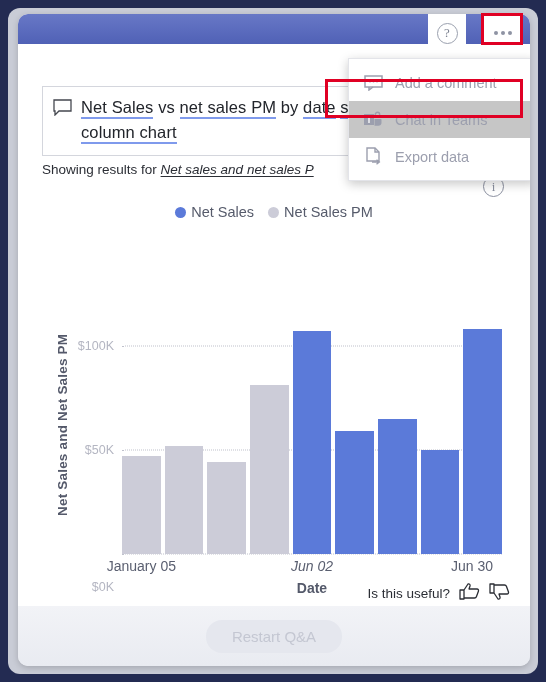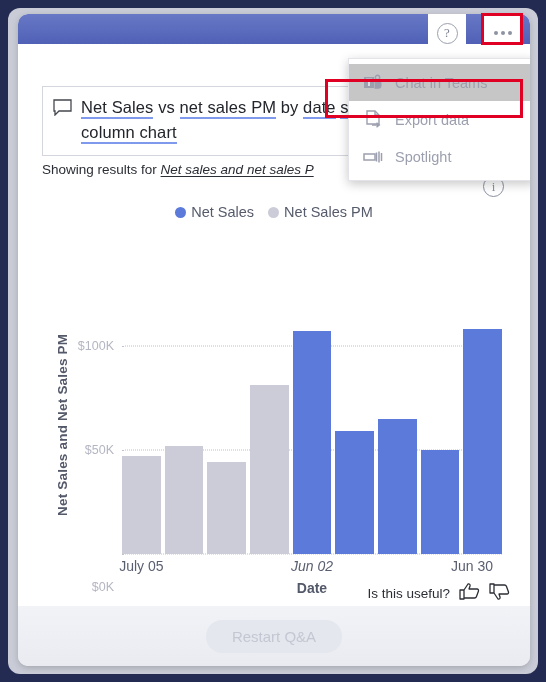--- a/index.html
+++ b/index.html
@@ -348,21 +348,21 @@
               <div class="bar" title="May 19" style="height: 91.6667px; background: rgb(204, 204, 216);"></div>
               <div class="bar" title="May 26" style="height: 168.75px; background: rgb(204, 204, 216);"></div>
               <div class="bar" title="Jun 02" style="height: 222.917px; background: rgb(91, 122, 217);"></div>
               <div class="bar" title="Jun 09" style="height: 122.917px; background: rgb(91, 122, 217);"></div>
               <div class="bar" title="Jun 16" style="height: 135.417px; background: rgb(91, 122, 217);"></div>
               <div class="bar" title="Jun 23" style="height: 104.167px; background: rgb(91, 122, 217);"></div>
               <div class="bar" title="Jun 30" style="height: 225px; background: rgb(91, 122, 217);"></div>
             </div>
         </div>
         <div class="xticks">
-            <div class="xtick" style="left: 19.3333px;">July 05</div>
+            <div class="xtick" style="left: 19.3333px;">January 05</div>
             <div class="xtick" style="left: 190px; font-style: italic;">Jun 02</div>
             <div class="xtick" style="left: 350px;">Jun 30</div>
           </div>
         <div class="xlabel">Date</div>
       </div>
 
       <div class="useful">
         <span>Is this useful?</span>
         <span>
           <svg width="21" height="19" viewBox="0 0 21 19">
@@ -375,20 +375,32 @@
           </svg>
         </span>
       </div>
     </div>
 
     <div class="footer">
       <button class="restart">Restart Q&amp;A</button>
     </div>
 
     <div class="menu">
+        <div class="menu-item">
+          <span class="menu-icon">
+            <svg width="19" height="16" viewBox="0 0 19 16">
+              <rect x="1" y="1" width="17" height="11" fill="none" stroke="#9c9fae" stroke-width="1.5"></rect>
+              <path d="M5 12v3l4-3" fill="none" stroke="#9c9fae" stroke-width="1.5"></path>
+              <circle cx="6" cy="6.5" r="1" fill="#9c9fae"></circle>
+              <circle cx="9.5" cy="6.5" r="1" fill="#9c9fae"></circle>
+              <circle cx="13" cy="6.5" r="1" fill="#9c9fae"></circle>
+            </svg>
+          </span>
+          <span>Add a comment</span>
+        </div>
         <div class="menu-item highlighted">
           <span class="menu-icon">
             <svg width="20" height="17" viewBox="0 0 20 17">
               <rect x="1" y="3" width="10" height="11" fill="#9c9fae"></rect>
               <path d="M3 5.5h6M6 5.5V12" stroke="#fff" stroke-width="1.3"></path>
               <circle cx="14.5" cy="3.5" r="2.2" fill="none" stroke="#9c9fae" stroke-width="1.4"></circle>
               <path d="M11.5 8h6c.6 0 1 .4 1 1v3c0 1.6-1.4 2.8-3 2.8h-4z" fill="#9c9fae"></path>
             </svg>
           </span>
           <span>Chat in Teams</span>
@@ -396,27 +408,18 @@
         <div class="menu-item">
           <span class="menu-icon">
             <svg width="17" height="19" viewBox="0 0 17 19">
               <path d="M2 1h8l4 4v9H2z" fill="none" stroke="#9c9fae" stroke-width="1.4"></path>
               <path d="M10 1v4h4" fill="none" stroke="#9c9fae" stroke-width="1.4"></path>
               <path d="M7 15h7m-2.5-2.2L14.3 15l-2.8 2.2" fill="none" stroke="#9c9fae" stroke-width="1.4"></path>
             </svg>
           </span>
           <span>Export data</span>
         </div>
-        <div class="menu-item">
-          <span class="menu-icon">
-            <svg width="20" height="14" viewBox="0 0 20 14">
-              <rect x="1" y="4" width="11" height="6" fill="none" stroke="#9c9fae" stroke-width="1.5"></rect>
-              <path d="M13.5 2.5v9M16 1.5v11M18.5 3v8" stroke="#9c9fae" stroke-width="1.5"></path>
-            </svg>
-          </span>
-          <span>Spotlight</span>
-        </div>
       </div>
   </div>
 
   <div class="more-highlight"></div>
   <div class="menu-highlight"></div>
 </div>
 
 </body></html>

